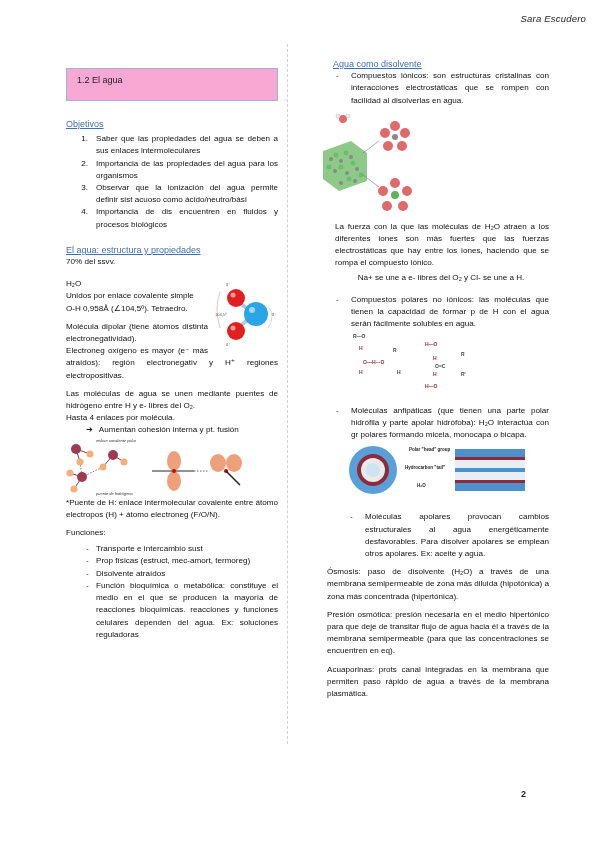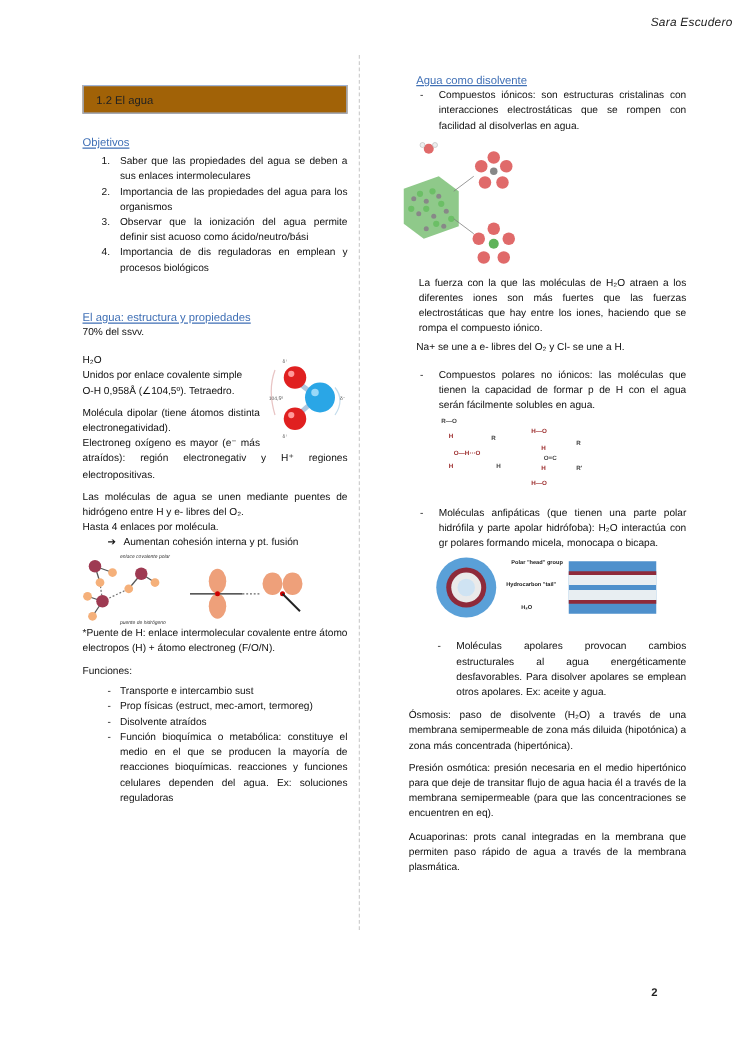--- a/index.html
+++ b/index.html
@@ -7,49 +7,49 @@
   body { position: relative; font-family: "Liberation Sans", "DejaVu Sans", sans-serif; color: #111; }
   .author { position: absolute; top: 13px; right: 14px; font-size: 9.5px; color: #222; letter-spacing: 0.2px; font-style: italic; }
   .divider { position: absolute; left: 287px; top: 44px; height: 700px; border-left: 1.5px dashed #d0d0d0; }
   .page-num { position: absolute; left: 521px; top: 789px; font-size: 9px; font-weight: bold; color: #222; }
 
   .col { position: absolute; font-size: 8.1px; line-height: 12.2px; }
   .col-left { left: 66px; top: 56px; width: 212px; }
   .col-right { left: 333px; top: 58px; width: 216px; }
 
   .class-date { text-align: right; font-size: 8px; color: #777; margin-right: 6px; letter-spacing: 0.2px; }
-  .title-box { margin-top: 12px; background: #a16207; border: 1px solid #9fb4d8; height: 23px; padding: 5px 10px; font-size: 9px; color: #222; }
+  .title-box { margin-top: 12px; background: #f9a8d4; border: 1px solid #9fb4d8; height: 33px; padding: 5px 10px; font-size: 9px; color: #222; }
 
   .heading { color: #3f6fb5; font-weight: normal; text-decoration: underline; font-size: 9px; }
   .objectives-heading { margin-top: 17px; }
   ol.objectives { list-style: none; margin-top: 3px; }
   ol.objectives li { display: flex; margin-bottom: 0; }
   ol.objectives .num { width: 30px; text-align: right; padding-right: 8px; flex: none; }
   ol.objectives .txt { flex: 1; text-align: justify; }
 
-  .section2-heading { margin-top: 27px; }
+  .section2-heading { margin-top: 13px; }
   p { text-align: justify; }
   .gap { margin-top: 6px; }
   .gap-big { margin-top: 10px; }
   .float-right { float: right; margin-left: 4px; }
   .arrow-line { padding-left: 20px; display: flex; gap: 6px; }
 
   ul.dash { list-style: none; margin-top: 4px; }
   ul.dash li { display: flex; }
   ul.dash .dash-mark { width: 30px; padding-left: 20px; flex: none; }
   ul.dash .txt { flex: 1; text-align: justify; }
 
   .r-dash li { display: flex; }
   .r-dash .dash-mark { width: 18px; padding-left: 3px; flex: none; }
   .r-dash .txt { flex: 1; text-align: justify; }
   ul.r-dash { list-style: none; }
 
   .ionic-figure { display: flex; margin-top: 4px; flex-direction: column; }
   .ionic-figure .txt { flex: 1; text-align: justify; padding-left: 2px; }
-  .centered { }
+  .centered { text-align: center; }
   .fig-center { display: block; }
 </style>
 </head>
 <body>
 
 <div class="author">Sara Escudero</div>
 <div class="divider"></div>
 
 <div class="col col-left">
   <div class="title-box">1.2 El agua</div>
@@ -63,21 +63,21 @@
     <li>
         <span class="num">2.</span>
         <span class="txt">Importancia de las propiedades del agua para los organismos</span>
       </li>
     <li>
         <span class="num">3.</span>
         <span class="txt">Observar que la ionización del agua permite definir sist acuoso como ácido/neutro/bási</span>
       </li>
     <li>
         <span class="num">4.</span>
-        <span class="txt">Importancia de dis reguladoras en emplean y procesos biológicos</span>
+        <span class="txt">Importancia de dis encuentren en fluidos y procesos biológicos</span>
       </li>
   </ol>
 
   <div class="heading section2-heading">El agua: estructura y propiedades</div>
   <p>70% del ssvv.</p>
 
   <div class="gap-big">
     <svg class="float-right" width="66" height="70" viewBox="0 0 66 70">
       <path d="M8 14 Q2 30 8 50" stroke="#e8c4c4" fill="none" stroke-width="1"></path>
       <path d="M56 28 Q64 38 56 50" stroke="#c4dcec" fill="none" stroke-width="1"></path>

